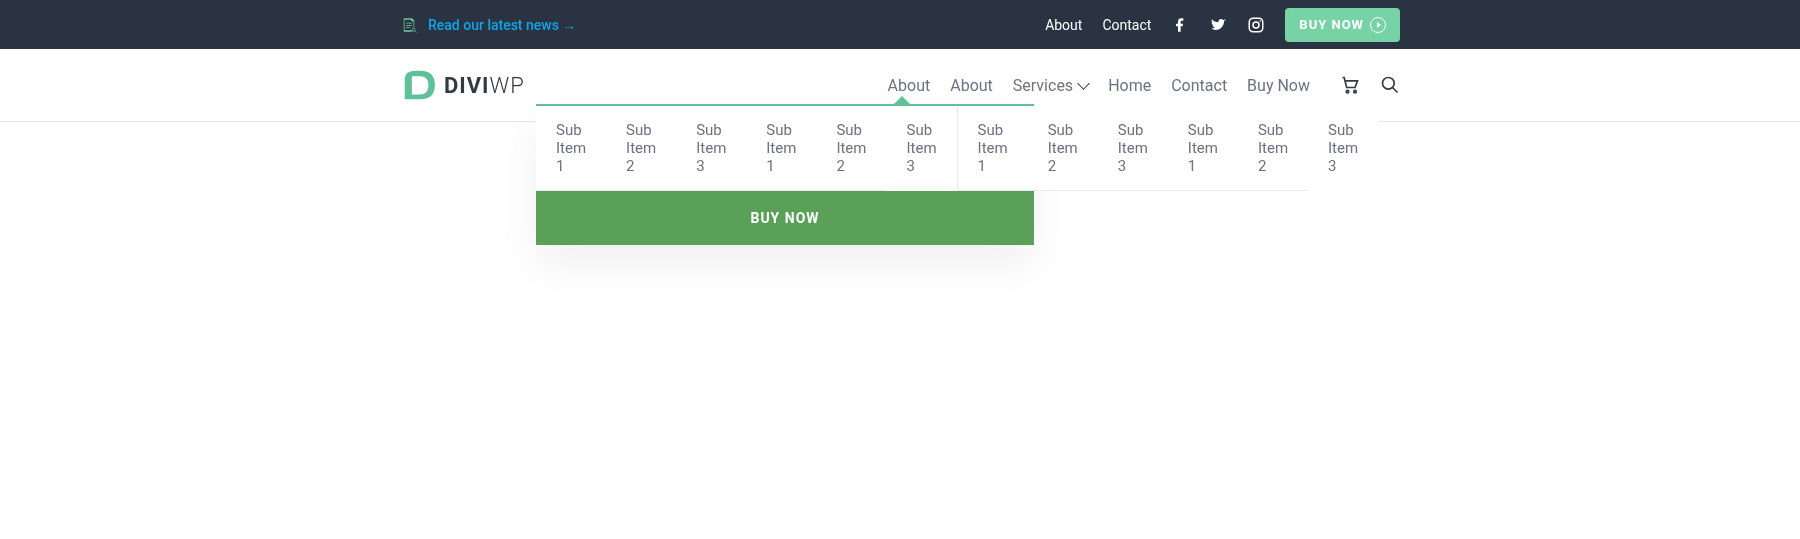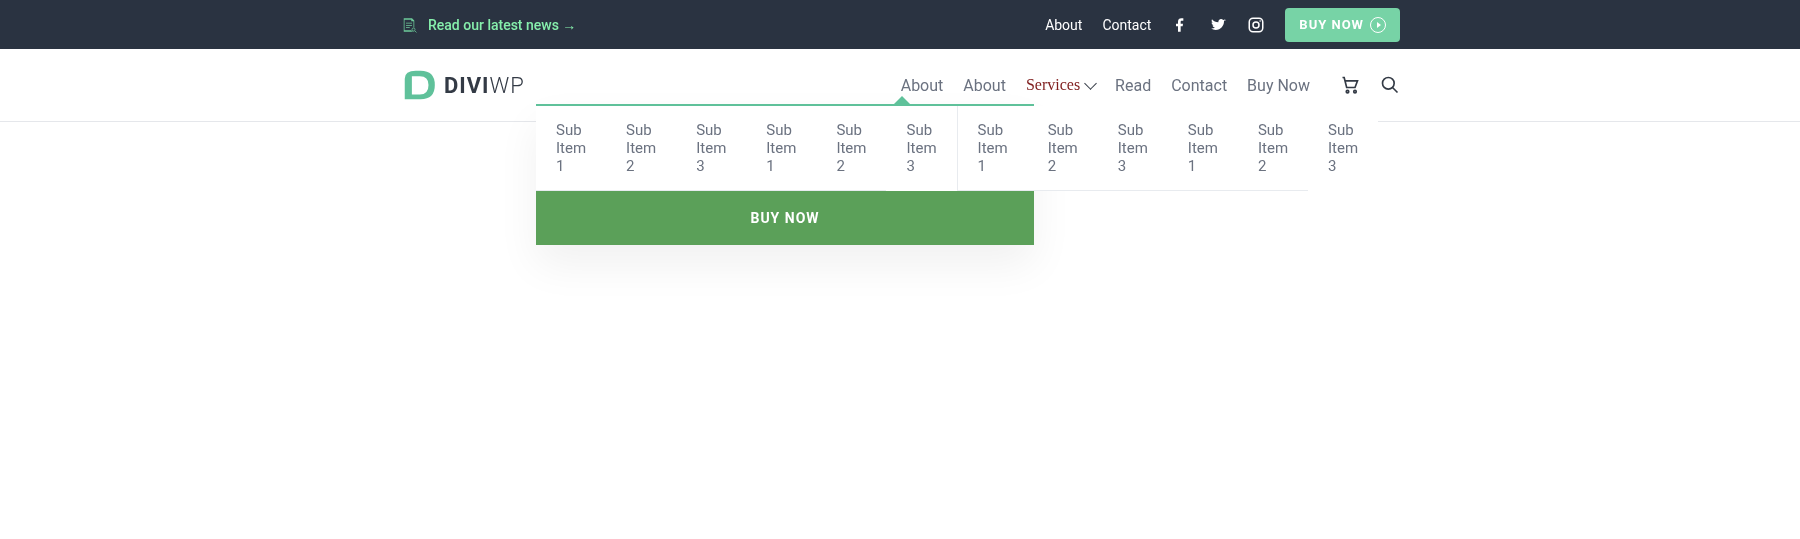--- a/index.html
+++ b/index.html
@@ -31,21 +31,21 @@
     gap: 10px;
     flex: 1;
   }
   .news-icon {
     width: 18px;
     height: 18px;
     color: #6ecb9a;
     display: inline-flex;
   }
   .news-link {
-    color: #86efac;
+    color: #0ea5e9;
     font-weight: 500;
     cursor: pointer;
   }
   .topbar-right {
     display: flex;
     align-items: center;
     gap: 20px;
   }
   .topbar-link {
     color: #ffffff;
@@ -139,22 +139,21 @@
   .navlink {
     color: #6b7280;
     font-size: 16px;
     cursor: pointer;
     display: inline-flex;
     align-items: center;
     gap: 6px;
     position: relative;
   }
   .navlink.active {
-    color: #7f1d1d;
-    font-family: Liberation Serif, serif;
+    color: #737373;
   }
   .chev {
     width: 8px;
     height: 8px;
     border-right: 1.5px solid #6b7280;
     border-bottom: 1.5px solid #6b7280;
     transform: rotate(45deg);
     margin-top: -3px;
     display: inline-block;
   }
@@ -283,21 +282,21 @@
       </span>
     </div>
 
     <div class="navlinks">
       <span class="navlink">About</span>
       <span class="navlink">About</span>
       <span class="navlink active">
         <span>Services</span>
         <span class="chev"></span>
       </span>
-      <span class="navlink">Read</span>
+      <span class="navlink">Home</span>
       <span class="navlink">Contact</span>
       <span class="navlink">Buy Now</span>
       <span class="icon-btn" style="margin-left:10px;">
         <svg viewBox="0 0 24 24" fill="none" stroke="currentColor" stroke-width="2">
             <path d="M3 3h2l3 12h10l3-8H6"></path>
             <circle cx="9" cy="20" r="1.5"></circle>
             <circle cx="18" cy="20" r="1.5"></circle>
           </svg>
       </span>
       <span class="icon-btn">

